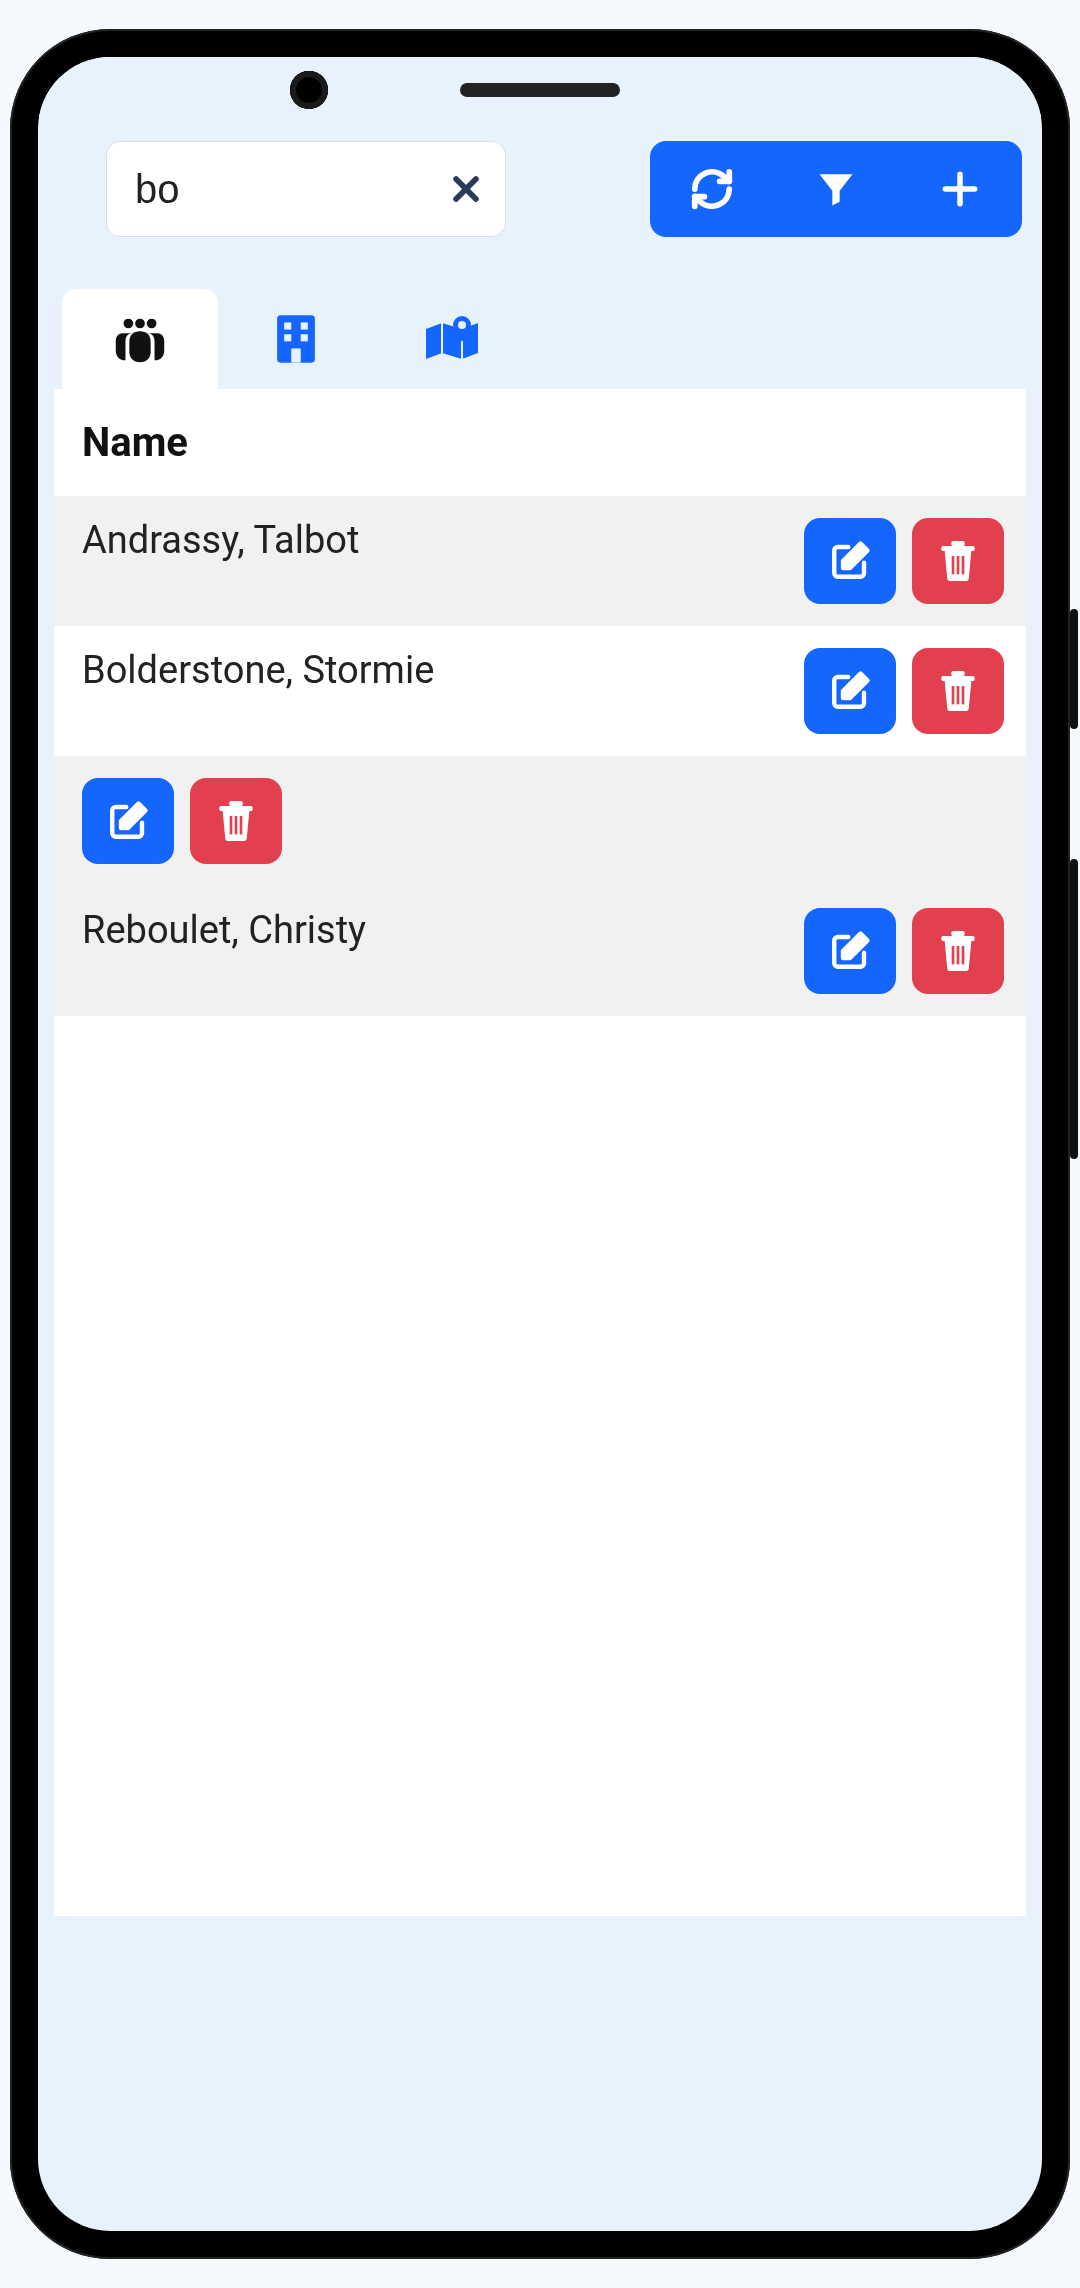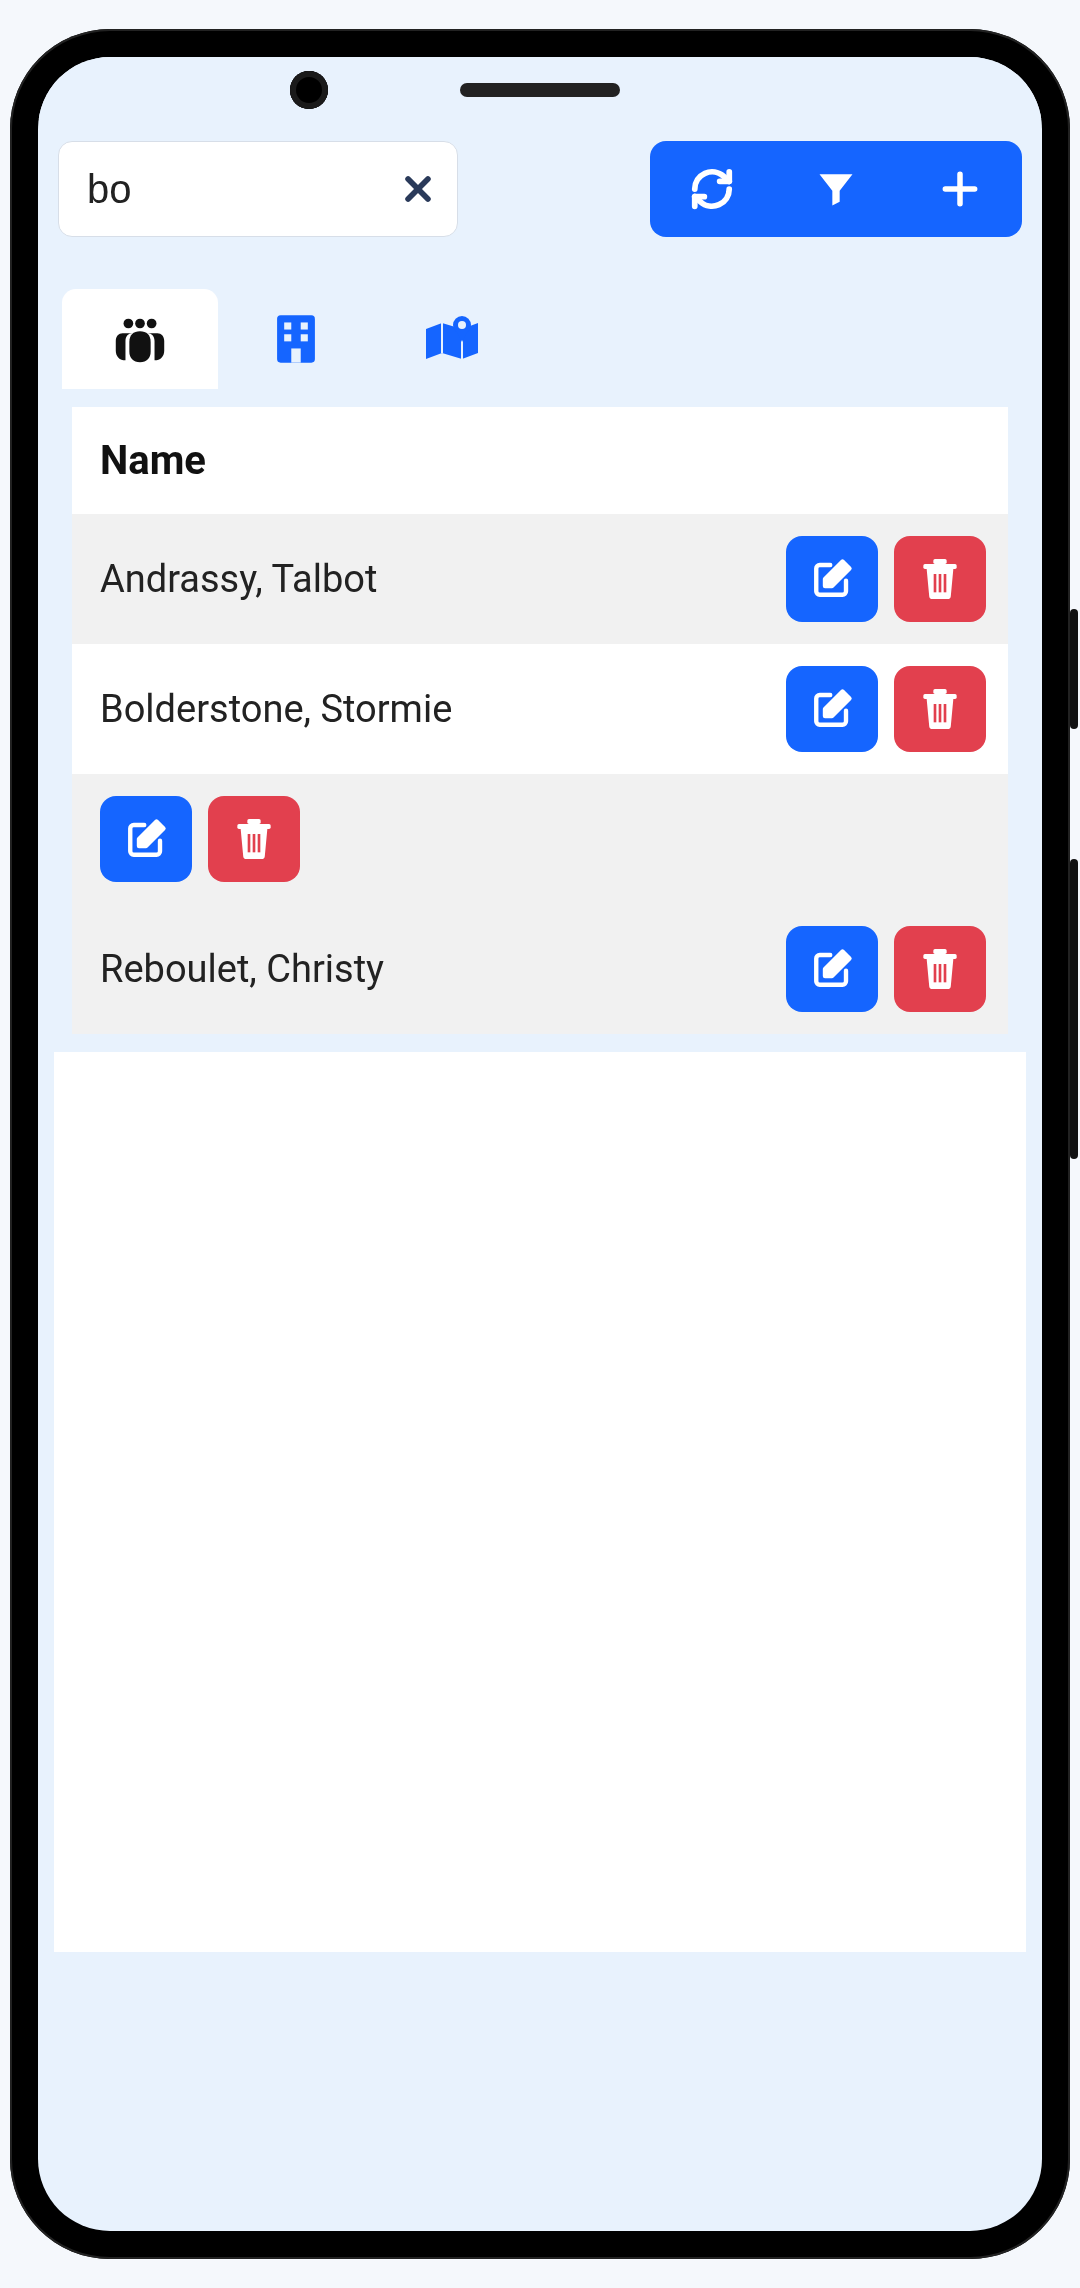--- a/index.html
+++ b/index.html
@@ -81,20 +81,21 @@
   
   .topbar {
     display: flex;
     align-items: center;
     gap: 18px;
     padding: 0 4px;
   }
   .search-wrap {
     position: relative;
     width: 400px;
+    margin-left: 48px;
   }
   .search {
     width: 100%;
     height: 96px;
     border-radius: 14px;
     border: 1px solid #d7dee8;
     background: #fff;
     font-size: 40px;
     padding: 0 80px 0 28px;
     color: #222;
@@ -146,31 +147,31 @@
     cursor: pointer;
     border-radius: 14px 14px 0 0;
   }
   .tab.active {
     background: #fff;
   }
   
   .table-area {
     background: #fff;
     border-radius: 0 0 0 0;
-    margin: 18px;
+    margin: 0;
   }
   .thead {
     padding: 30px 28px;
     font-size: 40px;
     font-weight: 700;
     color: #111;
   }
   .row {
     display: flex;
-    align-items: center;
+    align-items: flex-start;
     padding: 22px 22px 22px 28px;
   }
   .row.odd { background: #f1f1f1; }
   .row.even { background: #fff; border-radius: 7px; }
   .name {
     flex: 1;
     font-size: 38px;
     color: #222;
   }
   .actions {

